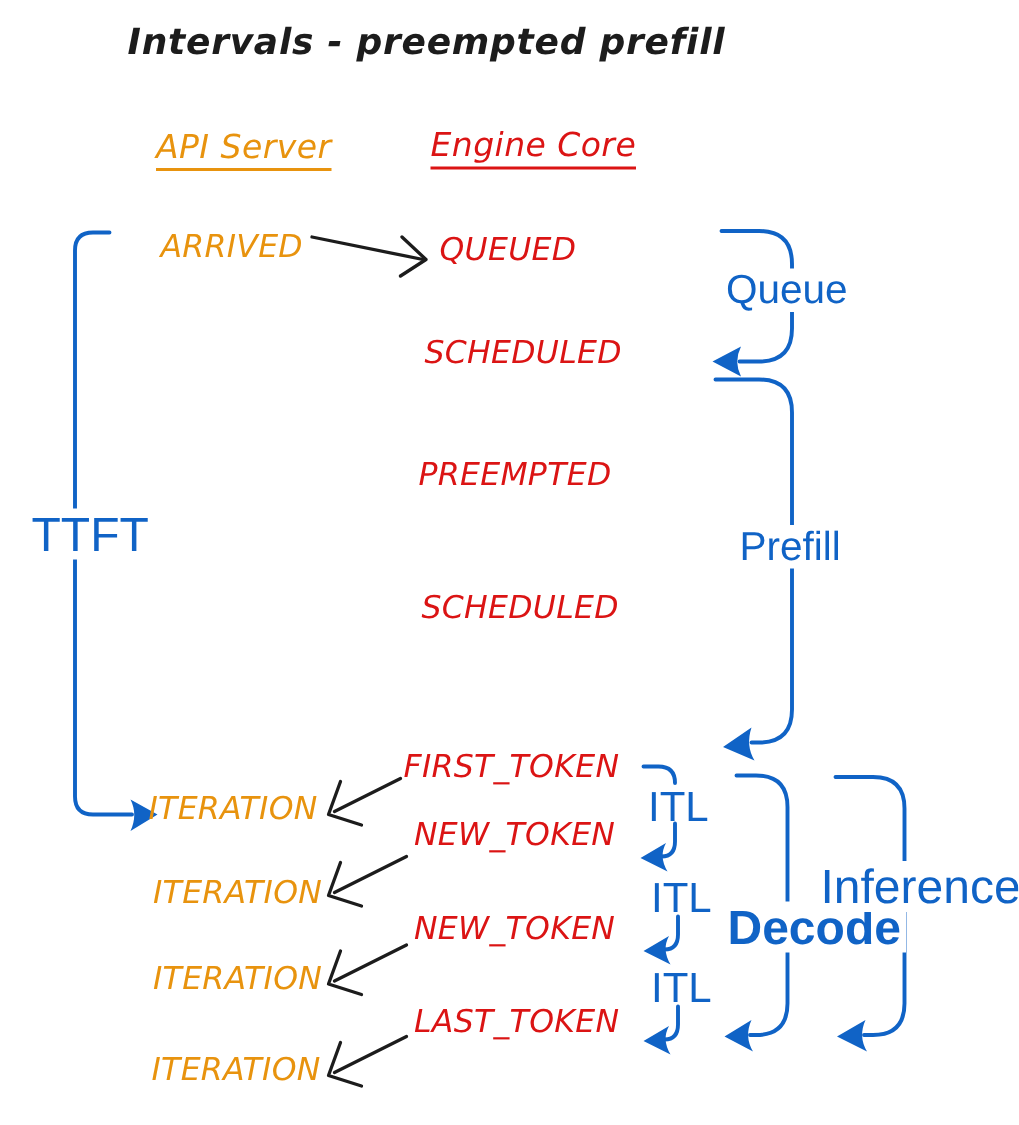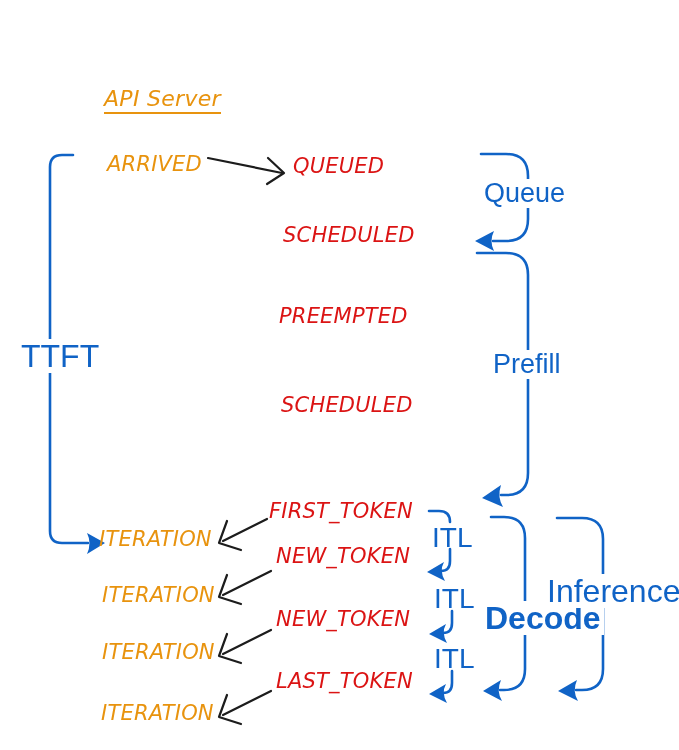--- a/index.html
+++ b/index.html
@@ -82,22 +82,24 @@
     <g stroke="var(--ink)" stroke-width="2.2" fill="none" stroke-linecap="round" stroke-linejoin="round">
       <path d="M271 630 L223 654"></path>
       <path d="M227 634 L219 656 L241 663"></path>
     </g>
     <g stroke="var(--ink)" stroke-width="2.2" fill="none" stroke-linecap="round" stroke-linejoin="round">
       <path d="M271 691 L223 715"></path>
       <path d="M227 695 L219 717 L241 724"></path>
     </g>
   </svg>
 
+  <div class="lbl title" style="left:85px;top:16px;">Intervals - preempted prefill</div>
 
   <div class="lbl col-header orange" style="left:104px;top:88px;">API Server</div>
+  <div class="lbl col-header red" style="left:287px;top:87px;">Engine Core</div>
 
   <div class="lbl ev orange" style="left:107px;top:143px;margin-top:11px;">ARRIVED</div>
   <div class="lbl ev orange" style="left:99px;top:529px;">ITERATION</div>
   <div class="lbl ev orange" style="left:102px;top:585px;">ITERATION</div>
   <div class="lbl ev orange" style="left:102px;top:642px;">ITERATION</div>
   <div class="lbl ev orange" style="left:101px;top:703px;">ITERATION</div>
 
   <div class="lbl ev red" style="left:293px;top:156px;">QUEUED</div>
   <div class="lbl ev red" style="left:283px;top:225px;">SCHEDULED</div>
   <div class="lbl ev red" style="left:279px;top:306px;">PREEMPTED</div>

